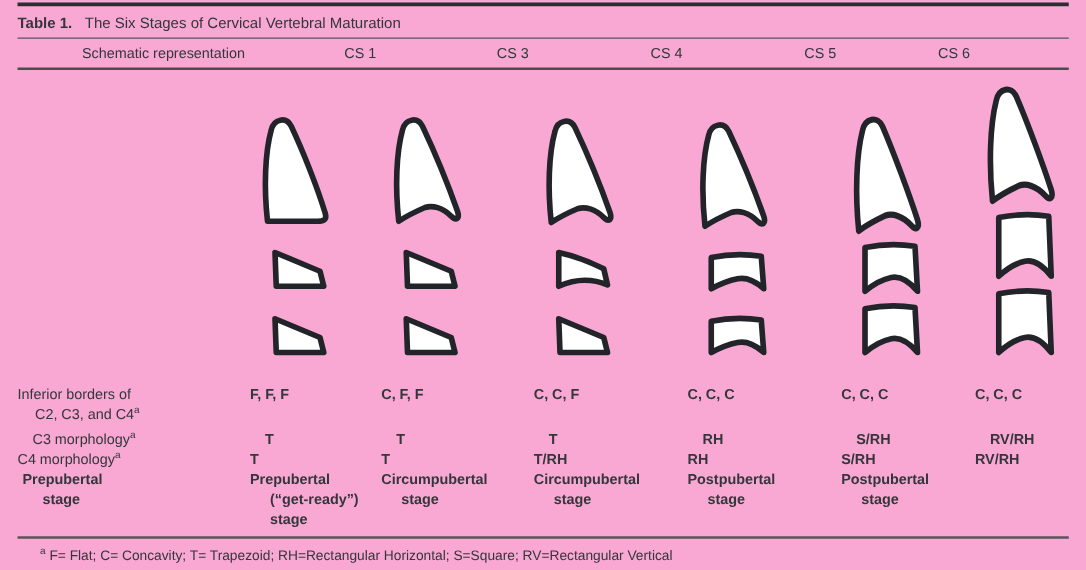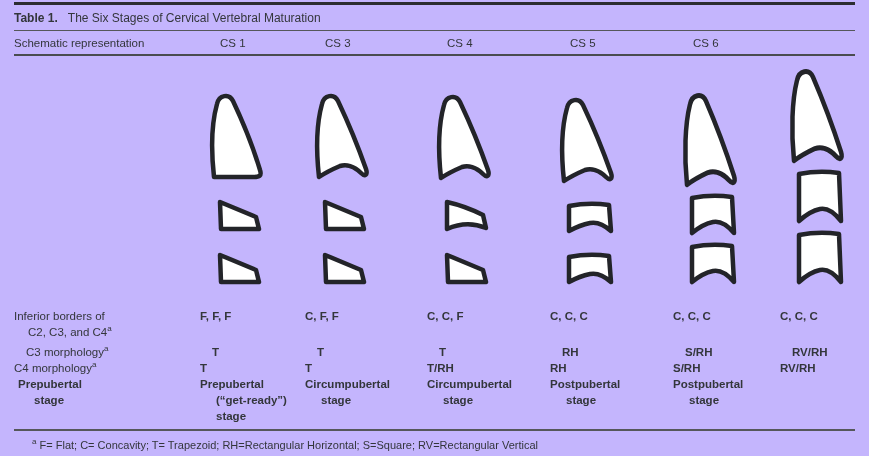--- a/index.html
+++ b/index.html
@@ -1,29 +1,29 @@
 <!DOCTYPE html>
 <html><head>
 <meta charset="utf-8">
 <style>
   html,body { margin:0; padding:0; background:#fff; }
   .page {
     position:relative; width:869px; height:456px; box-sizing:border-box;
-    background:#c4b5fd; padding:2px 14px 0 14px; overflow:hidden;
+    background:#f9a8d4; padding:2px 14px 0 14px; overflow:hidden;
     font-family:"Liberation Sans", sans-serif; color:#33363b;
     font-size:11.5px; line-height:16px;
   }
   .rule { background:#55575a; height:1.4px; }
   .rule.top { height:3px; background:#2c2d30; }
   .rule.hdr { height:2px; background:#4a4c4f; }
   .title-row { padding:5px 0 4px 0; font-size:12px; }
   .title-row .bold { font-weight:bold; }
   .title-row .txt { margin-left:10px; }
   .grid { display:grid; grid-template-columns:182px 105px 122px 123px 123px 107px 1fr; }
-  .header-row { padding:4px 0 3px 0; }
+  .header-row { padding:4px 0 3px 0;text-align:right; }
   .header-row .stage { padding-left:24px; }
   .schem-row { height:240px; }
   .schem-cell svg { display:block; overflow:visible; }
   .rows-block { margin-top:12px; }
   .data-row .label-line.cont { padding-left:14px; }
   .data-row .val { padding-left:4px;font-weight:bold; }
   .data-row .val-line.cont { padding-left:16px; }
   .row-gap { margin-top:4px;margin-left:12px; }
   sup { font-size:8px; line-height:0; vertical-align:super; }
   .foot-rule { margin-top:5px; }

